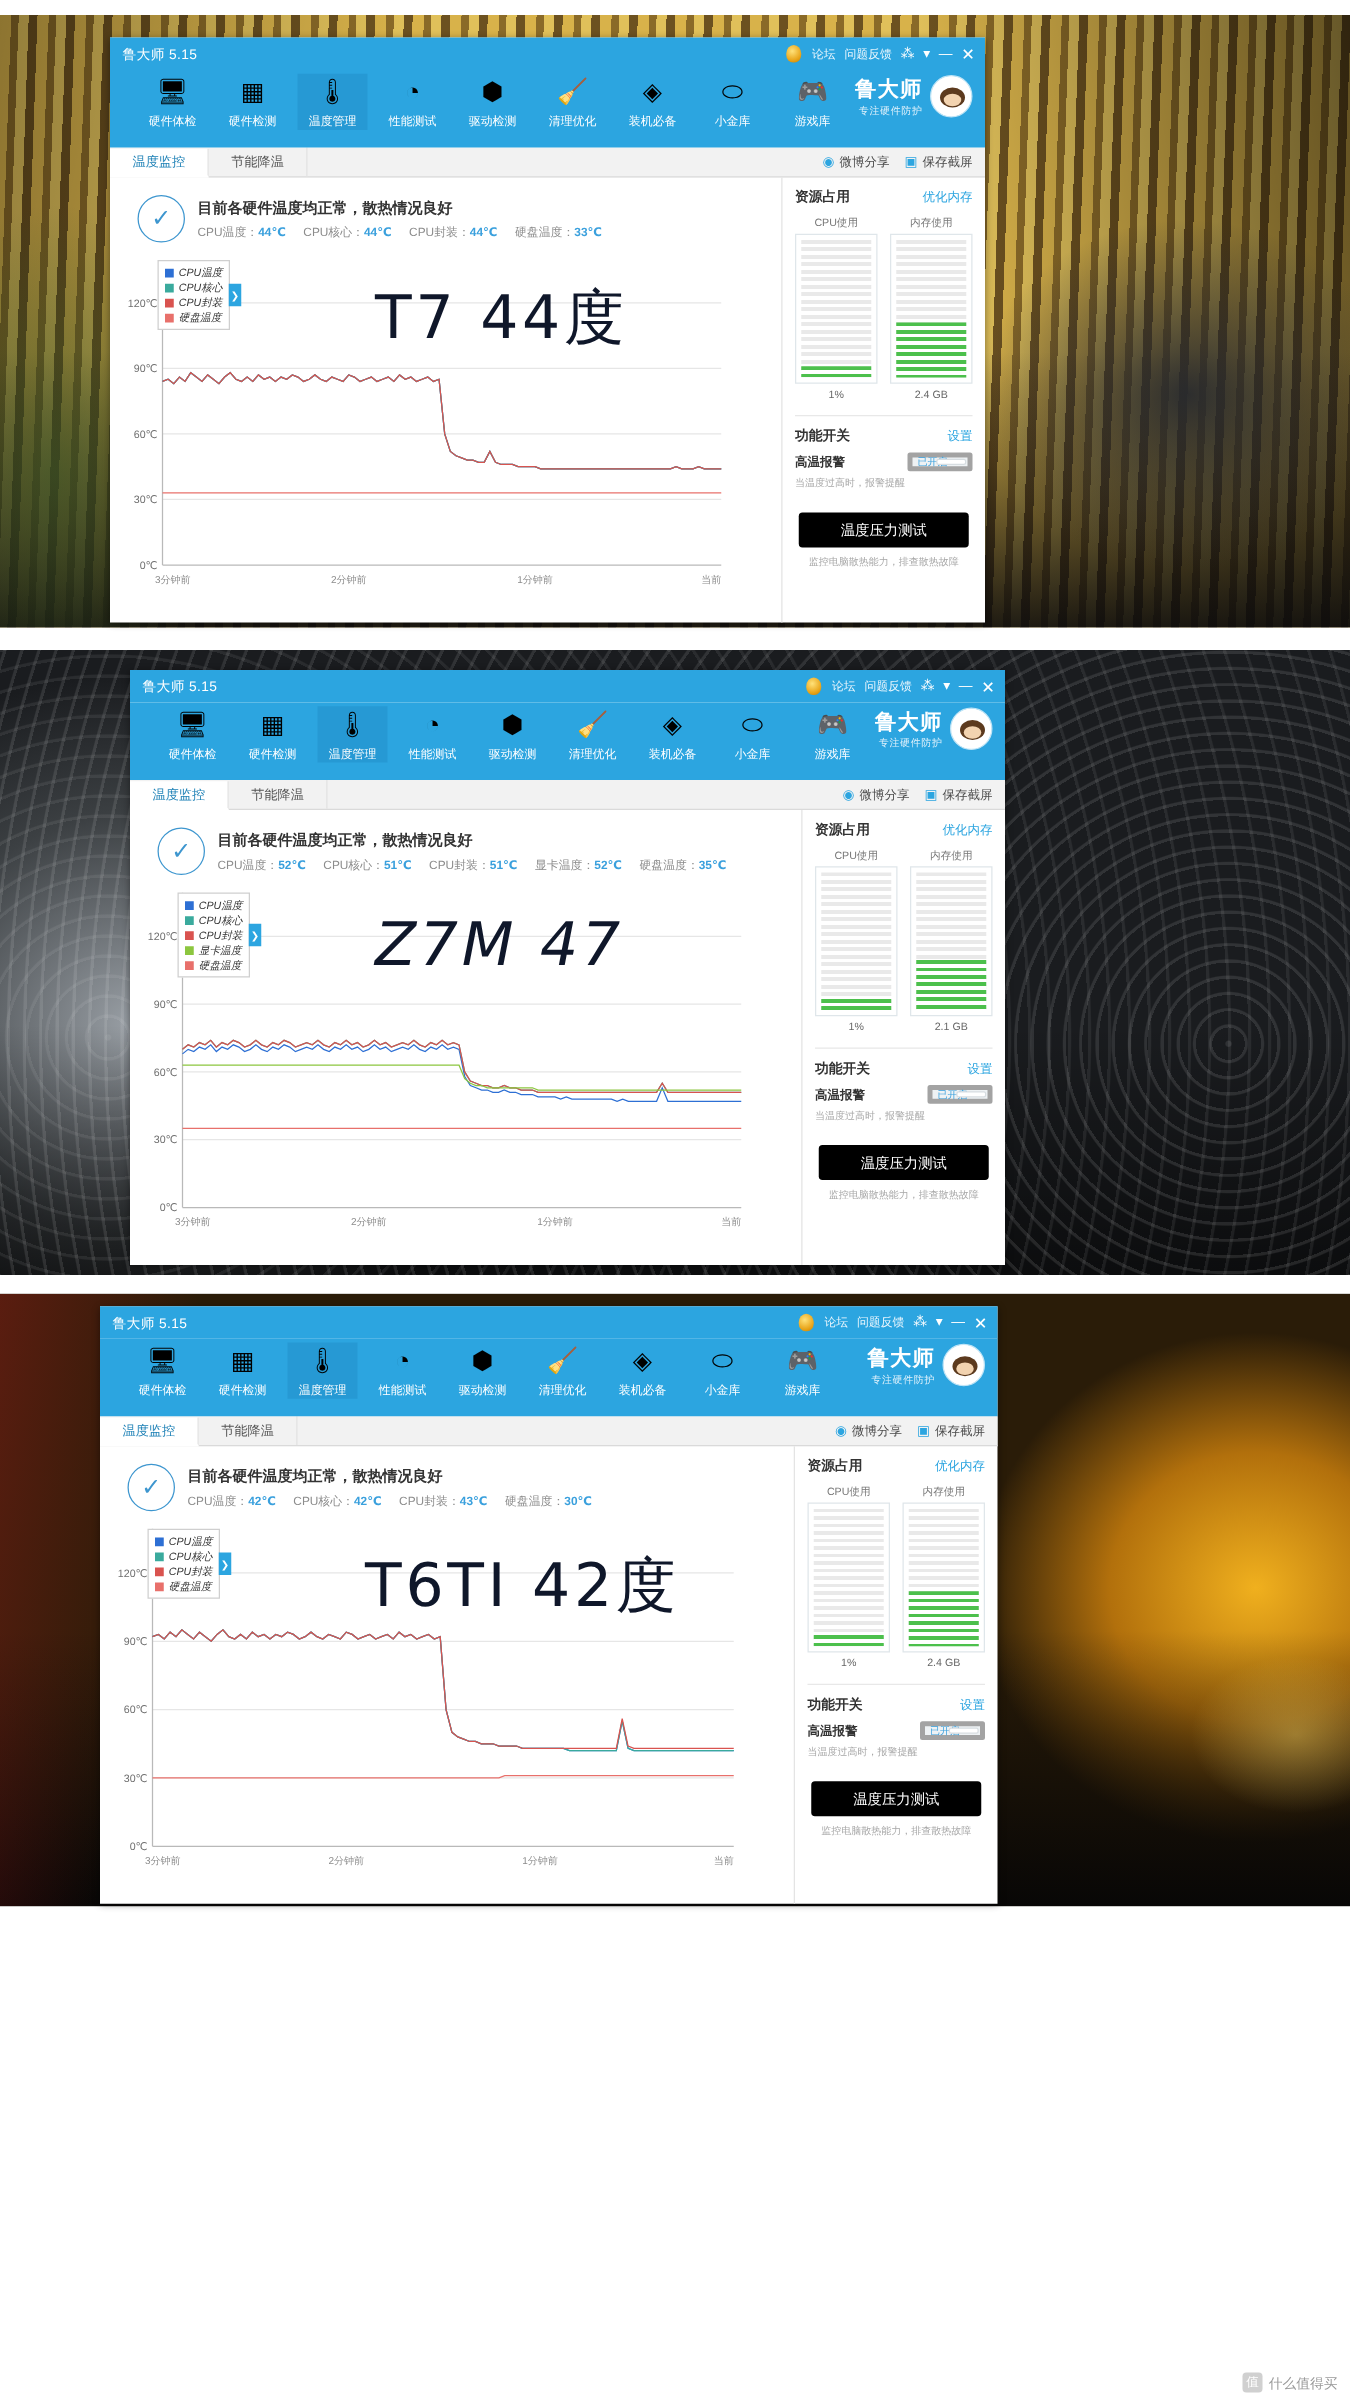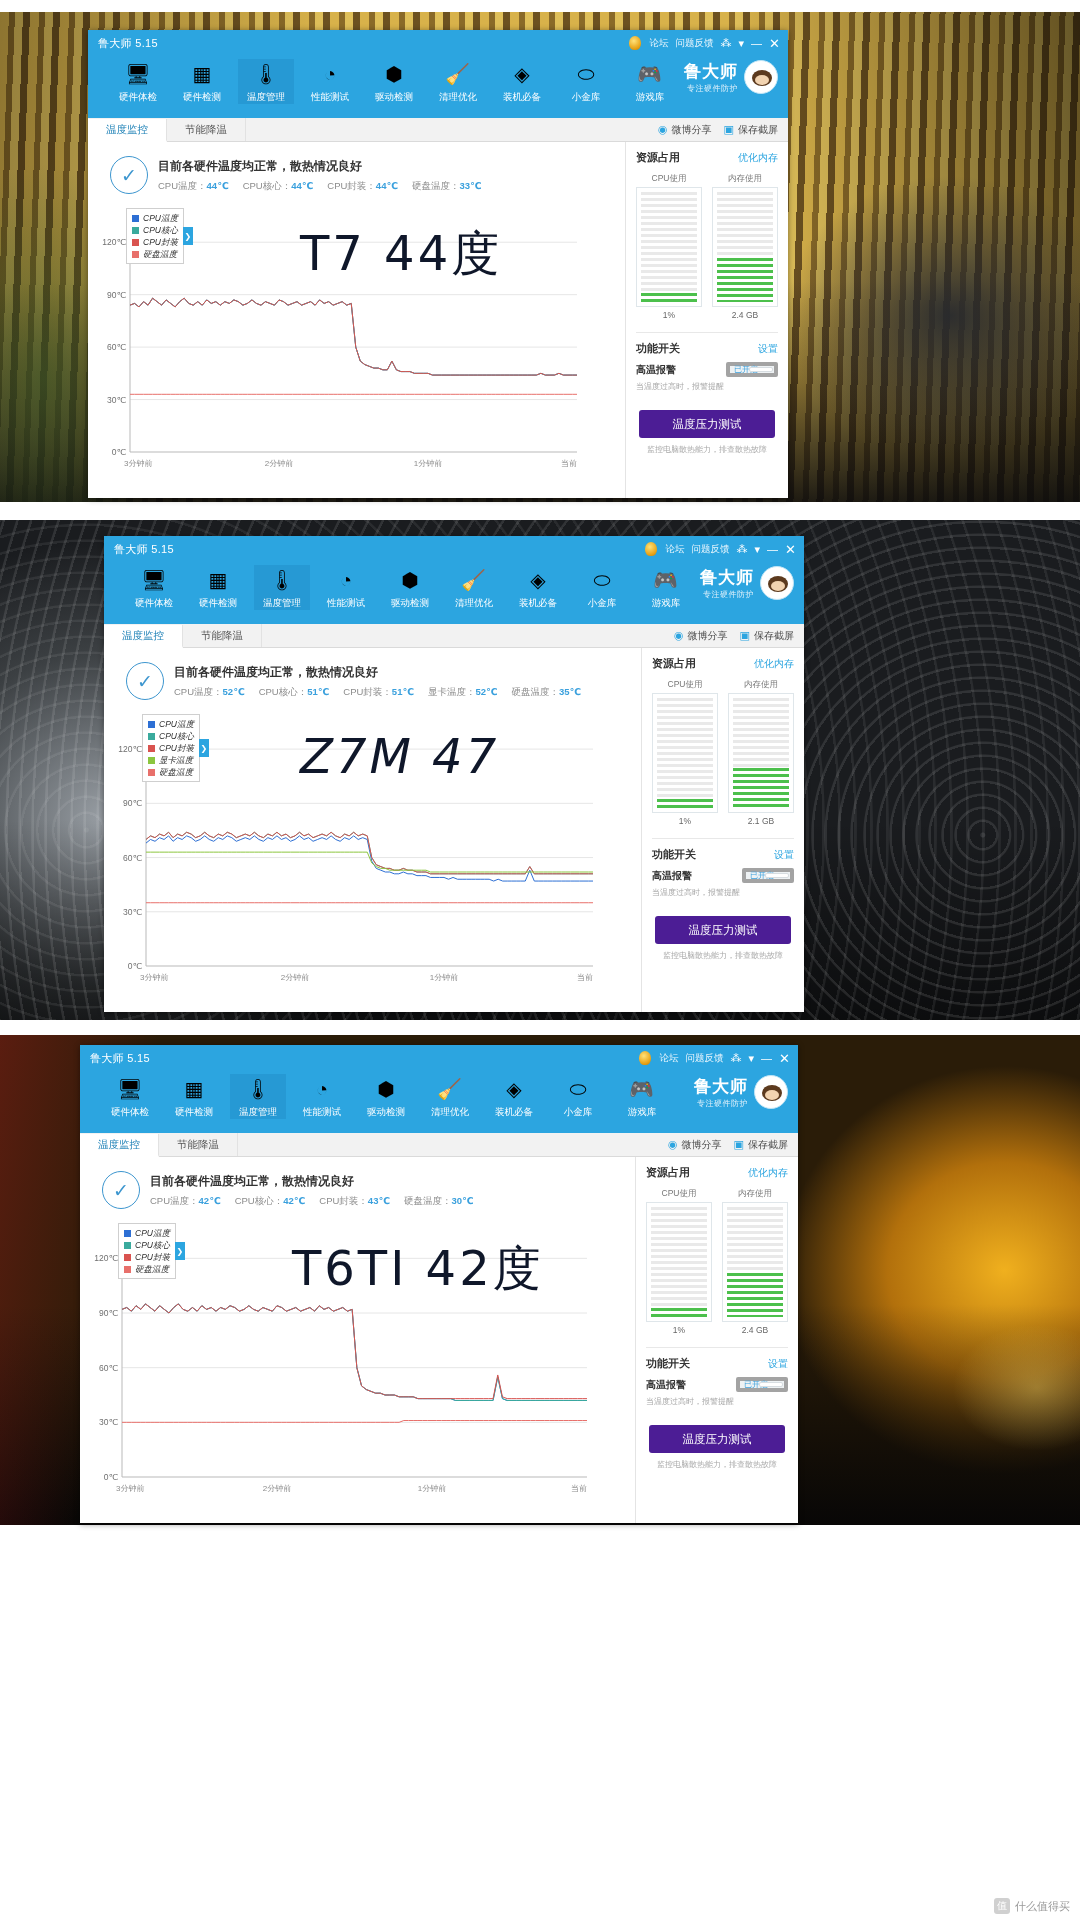--- a/index.html
+++ b/index.html
@@ -197,21 +197,21 @@
   }
   .sw-pill span { font-size:8px; color:#3aa0dd; padding-left:4px; }
   .sw-pill::after{
     content:""; position:absolute; right:1px; top:1px; bottom:1px; width:22px;
     background:#ffffff; border:1px solid #d7dde1; border-radius:2px;
   }
   .sw-desc { font-size:8px; color:#a8a8a8; margin-top:4px; }
 
   .big-btn {
     margin:18px auto 0; display:block; width:136px; height:28px;
-    background:#4c1d95; color:#fff; border:none; border-radius:3px;
+    background:#000000; color:#fff; border:none; border-radius:3px;
     font-size:11.5px; font-family:"Liberation Sans", sans-serif; cursor:pointer;
   }
   .btn-note { font-size:8px; color:#a8a8a8; text-align:center; margin-top:7px; line-height:1.3; }
 
   .axis-lbl { font-size:8px; fill:#8c8c8c; }
   .axis-tick { font-size:8.5px; fill:#6f6f6f; }
 
   .watermark {
     position:absolute; right:10px; bottom:6px;
     display:flex; align-items:center; gap:5px; z-index:40;

